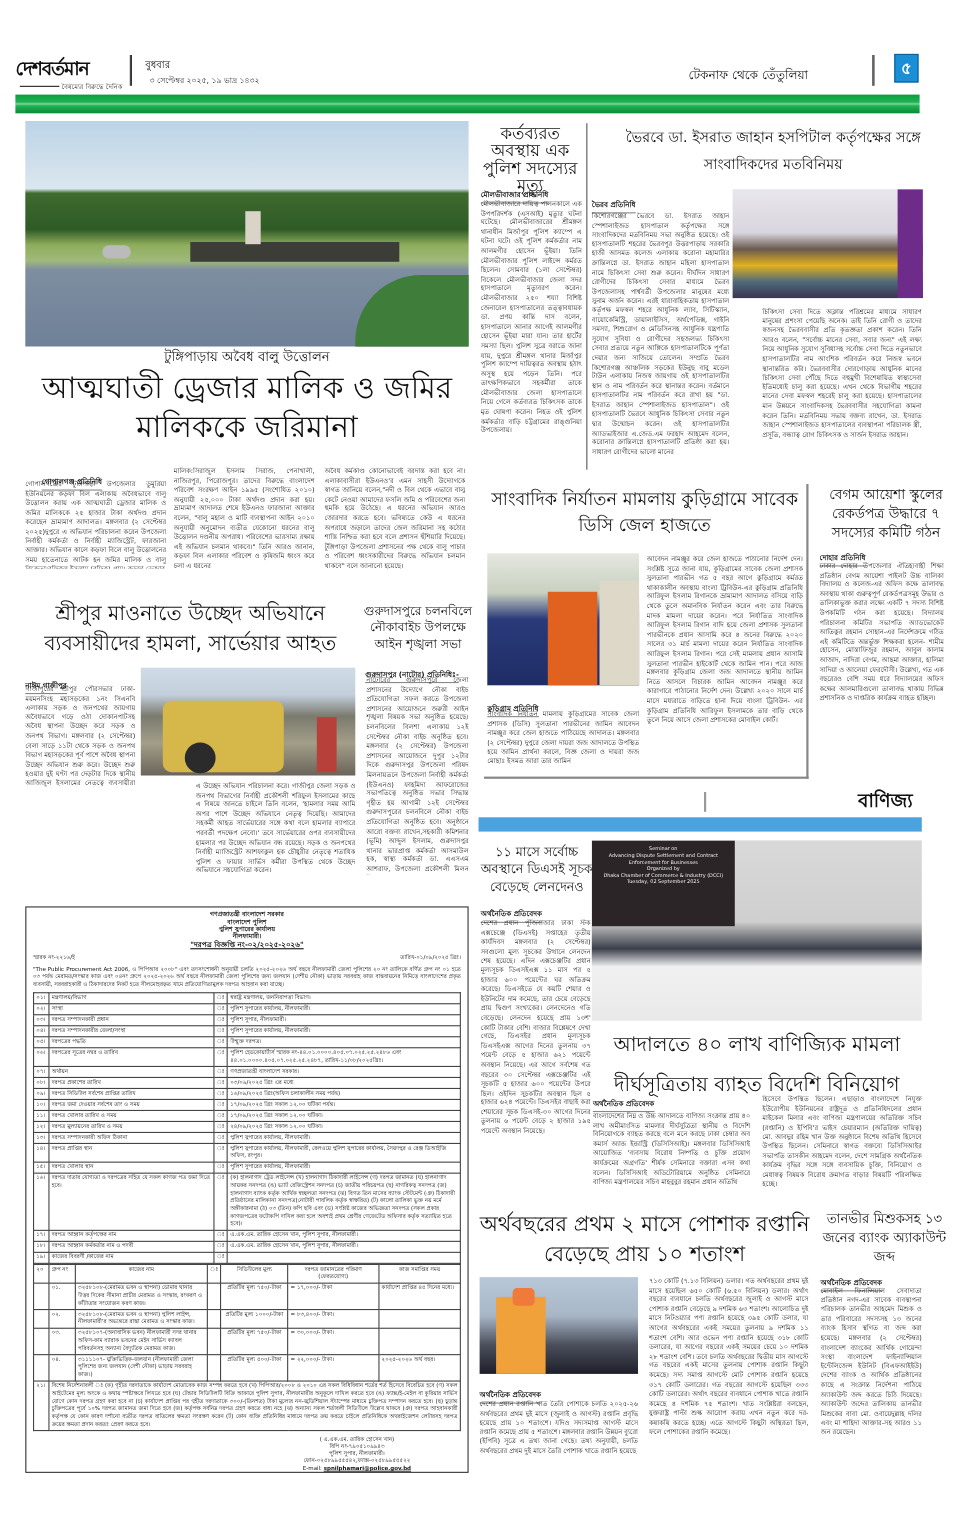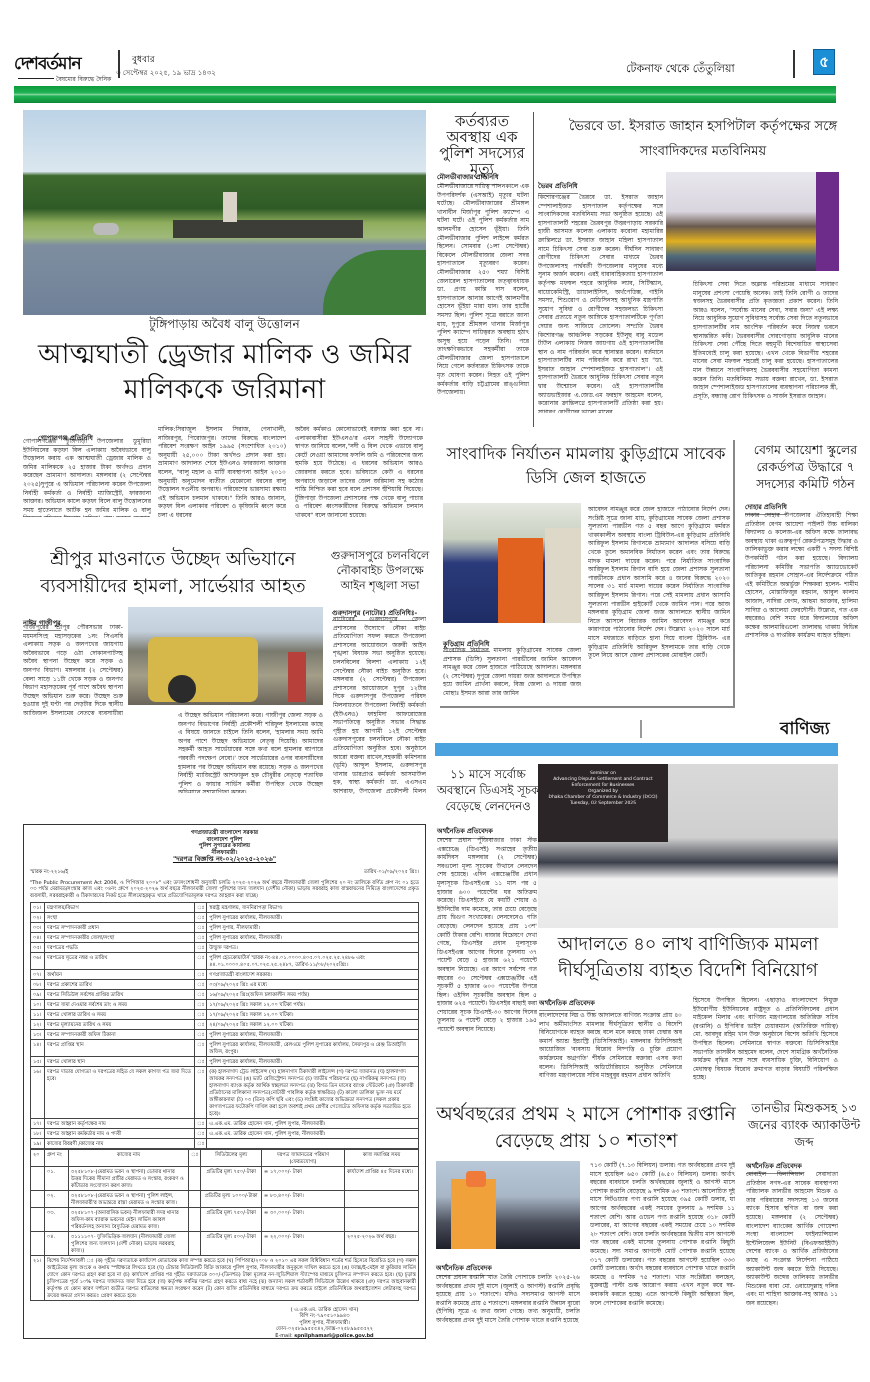--- a/index.html
+++ b/index.html
@@ -3,21 +3,21 @@
 <meta charset="utf-8">
 <style>
 *{box-sizing:border-box;margin:0;padding:0}
 body{width:870px;height:1382px;background:#fff;font-family:"DejaVu Sans",sans-serif;color:#111;position:relative;overflow:hidden}
 .abs{position:absolute}
 .logo{left:14px;top:50px;width:100px;font-weight:bold;font-size:22px;letter-spacing:-1px;line-height:24px;color:#111}
 .tagline{left:56px;top:74px;font-size:6px;color:#333}
 .logoline{left:18px;top:78px;width:36px;height:1px;background:#222}
 .sep{width:2px;height:28px;border-left:1px solid #333;border-right:1px solid #333}
 .day{left:132px;top:52px;font-size:9px}
-.date{left:116px;top:67px;font-size:7px;color:#333}
+.date{left:136px;top:67px;font-size:7px;color:#333}
 .slogan{left:626px;top:60px;font-size:11px}
 .pageno{left:813px;top:49px;width:22px;height:26px;background:#1a8fd6;border:1px solid #0d5f96;color:#fff;font-size:15px;text-align:center;line-height:24px;font-weight:bold}
 .greenbar{left:14px;top:86px;width:822px;height:17px;background:linear-gradient(180deg,#0b9b3d 0%,#1fb353 40%,#7ed39a 50%,#1fb353 60%,#0a8a36 100%)}
 .photo{background:#9aa;overflow:hidden}
 .hl{font-family:"DejaVu Sans",sans-serif;text-align:center;line-height:1.12;color:#111}
 .byline{font-size:6.5px;font-weight:bold;border-bottom:1px solid #888;display:inline-block;padding-bottom:1px}
 .txt{font-size:6px;line-height:8.6px;color:#222;text-align:justify}
 .rule{background:#555}
 table.tender{border-collapse:collapse;width:100%;font-size:5px}
 table.tender td{border:1px solid #444;padding:1px 2px;vertical-align:top;line-height:7px}
@@ -105,21 +105,21 @@
   <div style="position:absolute;left:0;top:0;width:130px;height:78px;background:#2c2528;color:#eee;font-size:4.5px;text-align:center;padding-top:6px;line-height:6px">
     <div>Seminar on</div>
     <div>Advancing Dispute Settlement and Contract</div>
     <div>Enforcement for Businesses</div>
     <div>Organized by</div>
     <div>Dhaka Chamber of Commerce &amp; Industry (DCCI)</div>
     <div>Tuesday, 02 September 2025</div>
   </div>
 </div>
 
-<div class="abs hl" style="left:538px;top:931px;width:300px;font-size:18px;line-height:26px">আদালতে ৪০ লাখ বাণিজ্যিক মামলা দীর্ঘসূত্রিতায় ব্যাহত বিদেশি বিনিয়োগ</div>
+<div class="abs hl" style="left:538px;top:931px;width:300px;font-size:18px;line-height:37px">আদালতে ৪০ লাখ বাণিজ্যিক মামলা দীর্ঘসূত্রিতায় ব্যাহত বিদেশি বিনিয়োগ</div>
 <div class="abs" style="left:539px;top:990px"><span class="byline">অর্থনৈতিক প্রতিবেদক</span></div>
 <div class="abs txt" style="left:539px;top:1011px;width:143px;height:82px;overflow:hidden">বাংলাদেশের নিম্ন ও উচ্চ আদালতে বাণিজ্য সংক্রান্ত প্রায় ৪০ লাখ অমীমাংসিত মামলার দীর্ঘসূত্রিতা স্থানীয় ও বিদেশি বিনিয়োগকে ব্যাহত করছে বলে মনে করছে ঢাকা চেম্বার অব কমার্স অ্যান্ড ইন্ডাস্ট্রি (ডিসিসিআই)। মঙ্গলবার ডিসিসিআই আয়োজিত 'ব্যবসায় বিরোধ নিষ্পত্তি ও চুক্তি প্রয়োগ কার্যক্রমের অগ্রগতি' শীর্ষক সেমিনারে বক্তারা এসব কথা বলেন। ডিসিসিআই অডিটোরিয়ামে অনুষ্ঠিত সেমিনারে বাণিজ্য মন্ত্রণালয়ের সচিব মাহবুবুর রহমান প্রধান অতিথি</div>
 <div class="abs txt" style="left:693px;top:996px;width:145px;height:97px;overflow:hidden">হিসেবে উপস্থিত ছিলেন। এছাড়াও বাংলাদেশে নিযুক্ত ইউরোপীয় ইউনিয়নের রাষ্ট্রদূত ও প্রতিনিধিদলের প্রধান মাইকেল মিলার এবং বাণিজ্য মন্ত্রণালয়ের অতিরিক্ত সচিব (রপ্তানি) ও ইপিবি'র ভাইস চেয়ারম্যান (অতিরিক্ত দায়িত্ব) মো. আবদুর রহিম খান উক্ত অনুষ্ঠানে বিশেষ অতিথি হিসেবে উপস্থিত ছিলেন। সেমিনারে স্বাগত বক্তব্যে ডিসিসিআইর সভাপতি তাসকীন আহমেদ বলেন, দেশে সামগ্রিক অর্থনৈতিক কার্যক্রম বৃদ্ধির সঙ্গে সঙ্গে ব্যবসায়িক চুক্তি, বিনিয়োগ ও মেধাস্বত্ব বিষয়ক বিরোধ ক্রমাগত বাড়ার বিষয়টি পরিলক্ষিত হচ্ছে।</div>
 
 <div class="abs hl" style="left:436px;top:1100px;width:300px;font-size:19px;line-height:27px">অর্থবছরের প্রথম ২ মাসে পোশাক রপ্তানি বেড়েছে প্রায় ১০ শতাংশ</div>
 <div class="abs photo" style="left:436px;top:1161px;width:144px;height:88px;background:linear-gradient(180deg,#b8c8d8 0%,#a8b6c6 40%,#4b4f5c 70%,#1d1f29 100%)">
   <div style="position:absolute;left:15px;top:18px;width:45px;height:70px;background:#f1a13a"></div>
   <div style="position:absolute;left:30px;top:10px;width:20px;height:16px;background:#f07a3a;border-radius:4px"></div>
 </div>
 <div class="abs" style="left:436px;top:1255px"><span class="byline">অর্থনৈতিক প্রতিবেদক</span></div>

